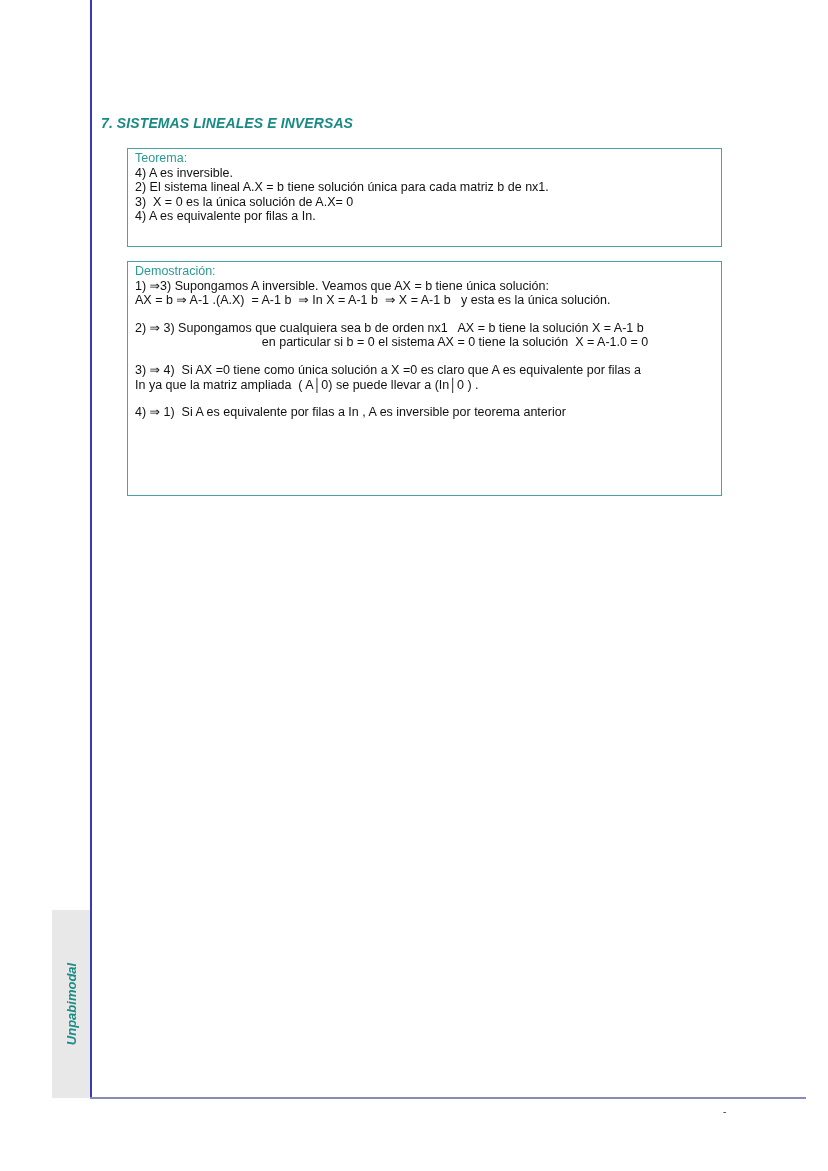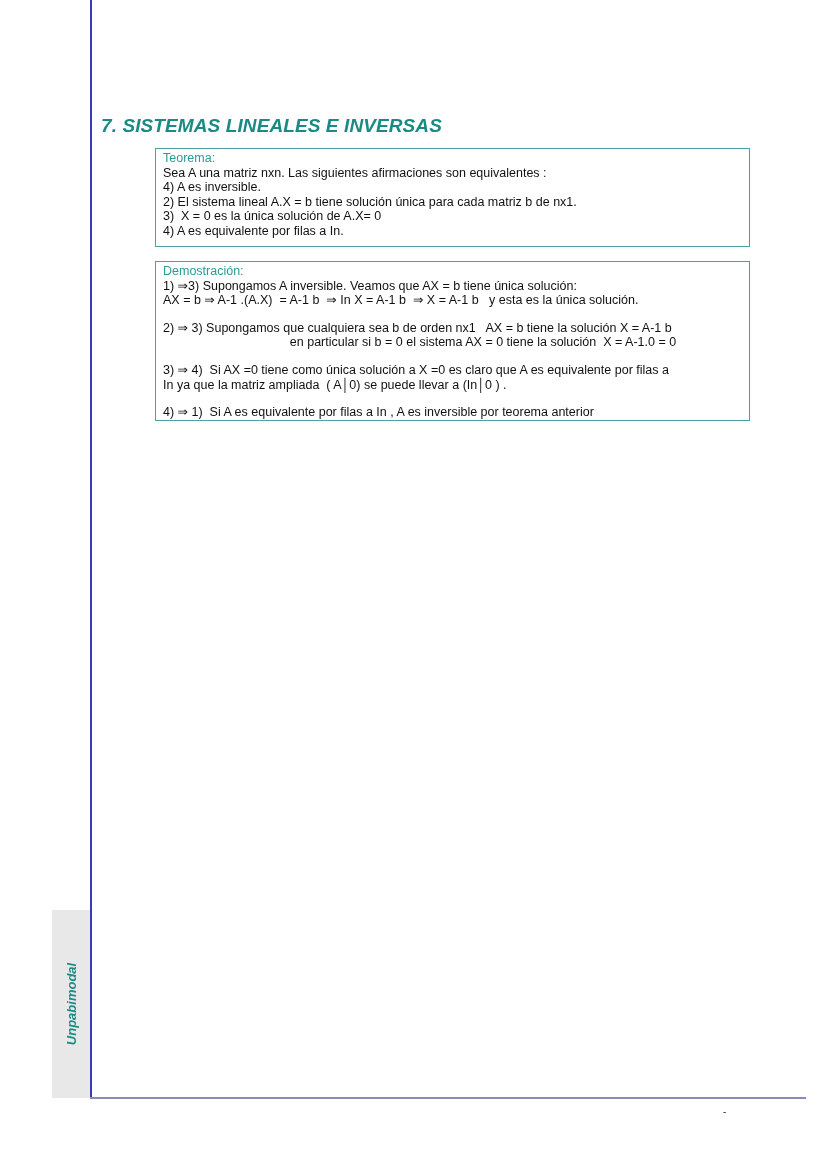--- a/index.html
+++ b/index.html
@@ -16,53 +16,52 @@
     background: #e8e8e8;
   }
   .side-label {
     position: absolute; left: 71px; top: 1004px;
     transform: translate(-50%, -50%) rotate(-90deg);
     font-weight: bold; font-style: italic; font-size: 13px;
     color: #1c8c86; white-space: nowrap;
   }
   .section-title {
     position: absolute; left: 101px; top: 115px;
-    font-size: 19px; font-weight: bold; font-style: italic;
+    font-size: 14px; font-weight: bold; font-style: italic;
     color: #1a8a84; letter-spacing: 0.1px;
   }
   .box {
     position: absolute; left: 127px; width: 595px;
     border: 1.5px solid #4aa3a2;
     font-size: 12.5px; line-height: 14.6px;
-    padding: 2px 0 0 7px; box-sizing: border-box; margin-left: 28px;
+    padding: 2px 0 0 7px; box-sizing: border-box;
   }
   .box .head { color: #2a9a95; }
   .box .line { white-space: pre; }
   .theorem { top: 148px; height: 99px; }
-  .demo { top: 261px; height: 160px; }
+  .demo { top: 261px; height: 235px; }
   .gap { height: 13px; }
   .indent { padding-left: 54px; text-align: center; }
   .page-mark {
     position: absolute; left: 723px; top: 1106px; font-size: 10px; color: #333;
   }
 </style>
 </head>
 <body>
 
 <div class="vline"></div>
 <div class="hline"></div>
 
 <div class="side-tab"></div>
 <div class="side-label">Unpabimodal</div>
 
 <div class="section-title">7. SISTEMAS LINEALES E INVERSAS</div>
 
 <div class="box theorem">
   <div class="head">Teorema:</div>
-  <div class="line">Sea A una matriz nxn. Las siguientes afirmaciones son equivalentes :</div>
   <div class="line">4) A es inversible.</div>
   <div class="line">2) El sistema lineal A.X = b tiene solución única para cada matriz b de nx1.</div>
   <div class="line">3)  X = 0 es la única solución de A.X= 0</div>
   <div class="line">4) A es equivalente por filas a In.</div>
 </div>
 
 <div class="box demo">
   <div class="head">Demostración:</div>
   <div class="line">1) ⇒3) Supongamos A inversible. Veamos que AX = b tiene única solución:</div>
   <div class="line">AX = b ⇒ A-1 .(A.X)  = A-1 b  ⇒ In X = A-1 b  ⇒ X = A-1 b   y esta es la única solución.</div>

